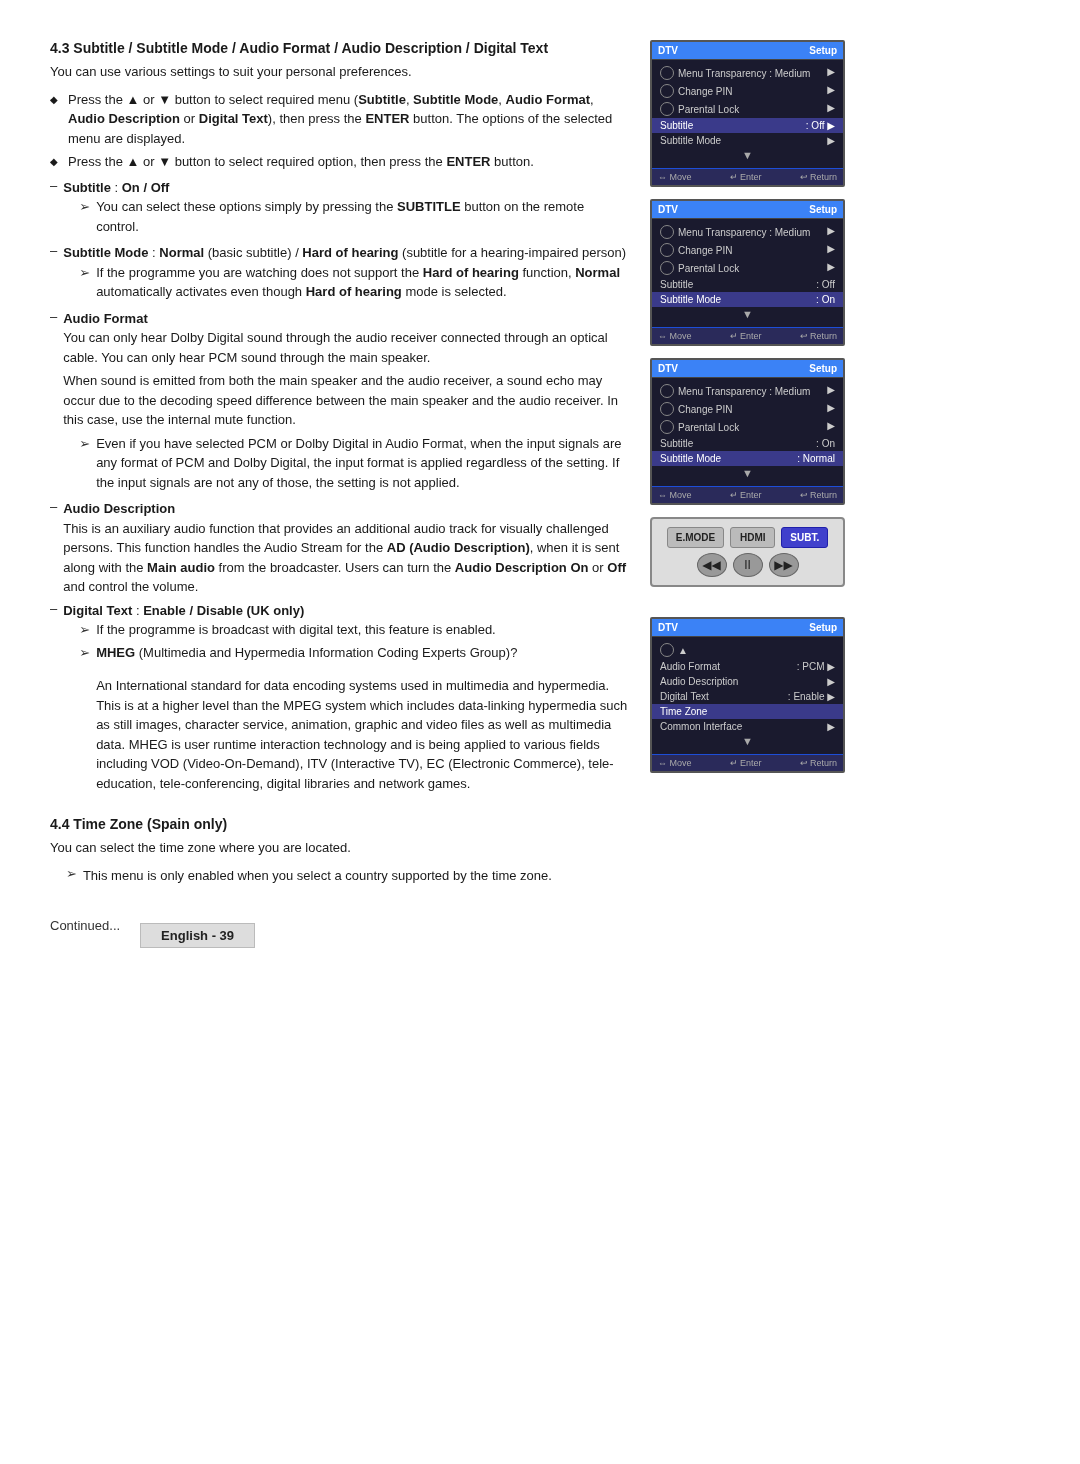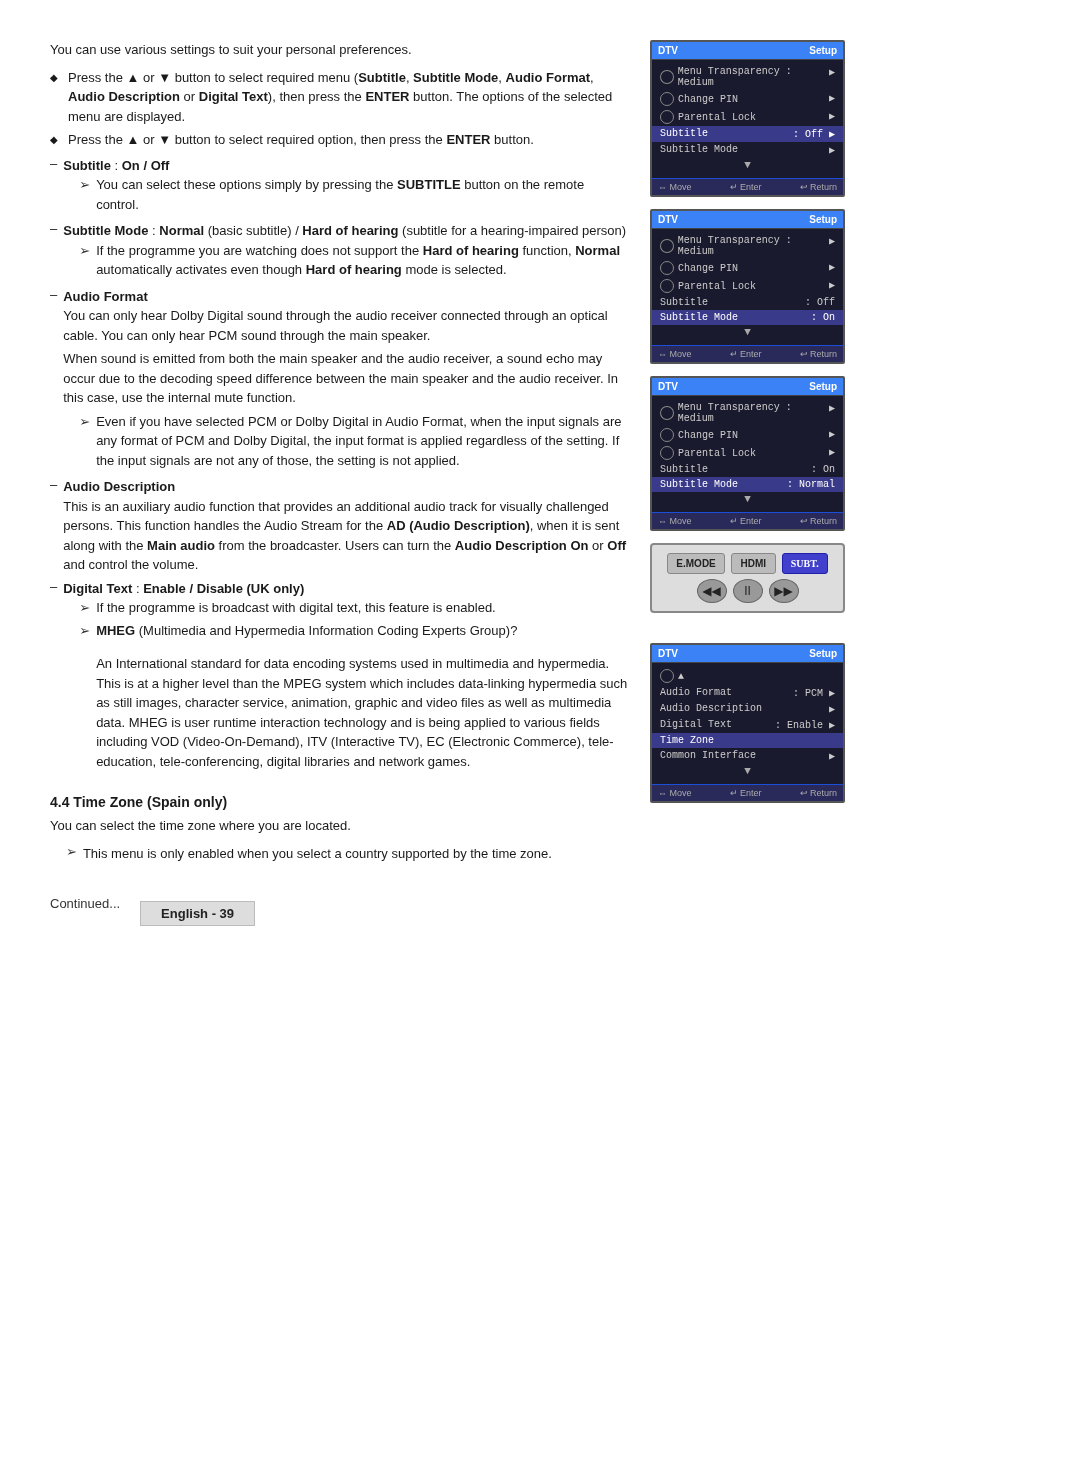--- a/index.html
+++ b/index.html
@@ -123,21 +123,20 @@
       background: #3b82f6;
       padding: 3px 6px;
       font-size: 10px;
       font-weight: bold;
       color: #fff;
       border-bottom: 1px solid #444;
     }
 
     .tv-body {
       padding: 4px 0;
-      font-family: Liberation Mono, monospace;
     }
 
     .tv-row {
       display: flex;
       justify-content: space-between;
       padding: 2px 8px;
       font-size: 10px;
       color: #ccc;
     }
 
@@ -191,21 +190,20 @@
       font-weight: bold;
       color: #222;
       text-align: center;
       min-width: 45px;
     }
 
     .remote-btn.blue-btn {
       background: #4040cc;
       color: #fff;
       border-color: #2020aa;
-      font-family: Liberation Serif, serif;
     }
 
     .remote-nav-btn {
       background: #999;
       border: 1px solid #666;
       border-radius: 50%;
       width: 30px;
       height: 24px;
       font-size: 12px;
       text-align: center;
@@ -245,20 +243,23 @@
     }
 
   </style>
 </head>
 <body>
 
 <div class="main-content">
   <div class="left-column">
 
     <div class="section-4-3">
+      <p class="section-heading">
+        <span>4.3  Subtitle / Subtitle Mode / Audio Format / Audio Description / Digital Text</span>
+      </p>
       <p class="section-intro">You can use various settings to suit your personal preferences.</p>
 
       <ul class="bullet-list">
         <li>
           Press the ▲ or ▼ button to select required menu
           (<b>Subtitle</b>, <b>Subtitle Mode</b>, <b>Audio Format</b>, <b>Audio
           Description</b> or <b>Digital Text</b>), then press the <b>ENTER</b>
           button. The options of the selected menu are displayed.
         </li>
         <li>

